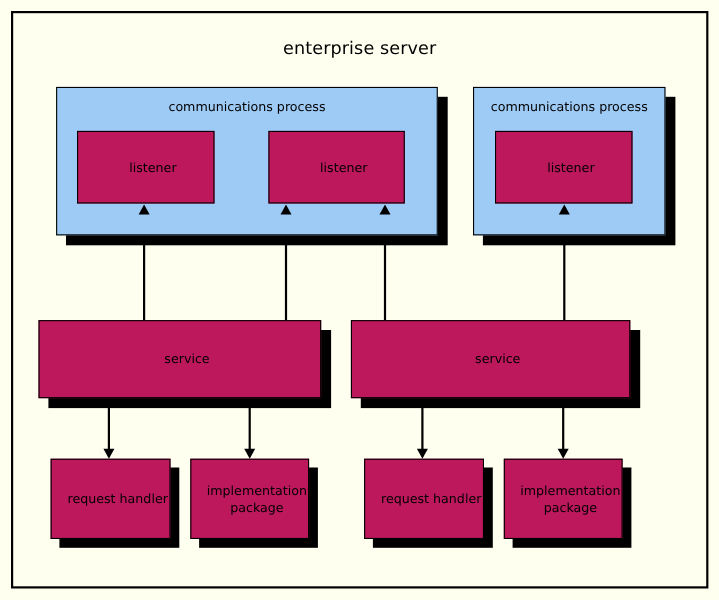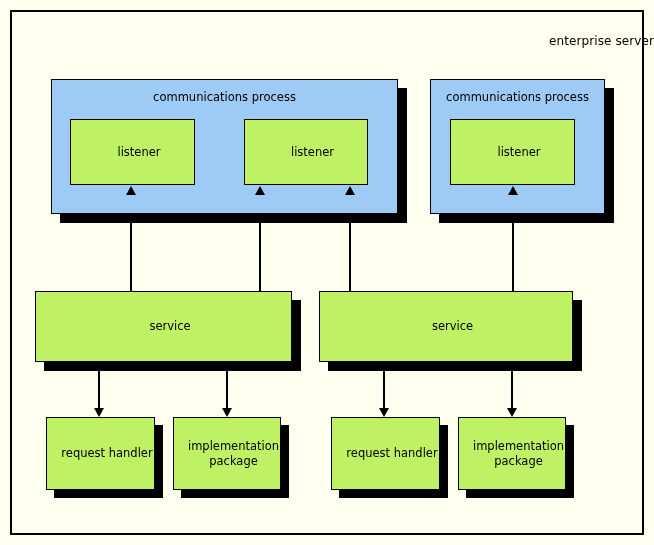--- a/index.html
+++ b/index.html
@@ -17,22 +17,22 @@
     left:10px;top:10px;
     width:634px;height:525px;
     border:2px solid #000;
     background:#fffff0;
     box-sizing:border-box;
   }
 
   .title{
     position:absolute;
     left:0;right:0;top:34px;
-    text-align:right;
-    font-size:12px;
+    text-align:center;
+    font-size:16px;
     color:#000;
     letter-spacing:0.1px;
   }
 
   
   .box{
     position:absolute;
     box-sizing:border-box;
     border:1.5px solid #000;
     display:flex;
@@ -49,21 +49,21 @@
     background:#000;
     z-index:1;
   }
 
   .proc{
     background:#9ecbf5;
     align-items:flex-start;
     justify-content:center;
     padding-top:10px;
   }
-  .green{ background:#bef264;padding-left:13px; }
+  .green{ background:#be185d;padding-left:13px; }
 
   
   .vline{
     position:absolute;
     width:2px;
     background:#000;
     z-index:2;
   }
   .arrow-up{
     position:absolute;

